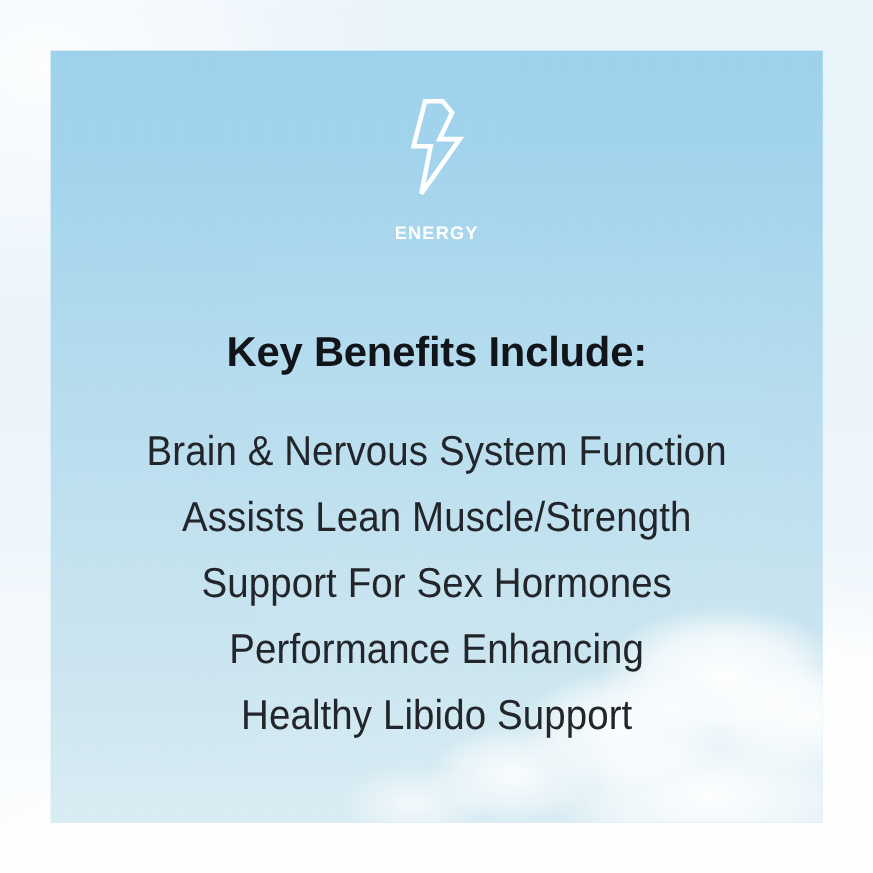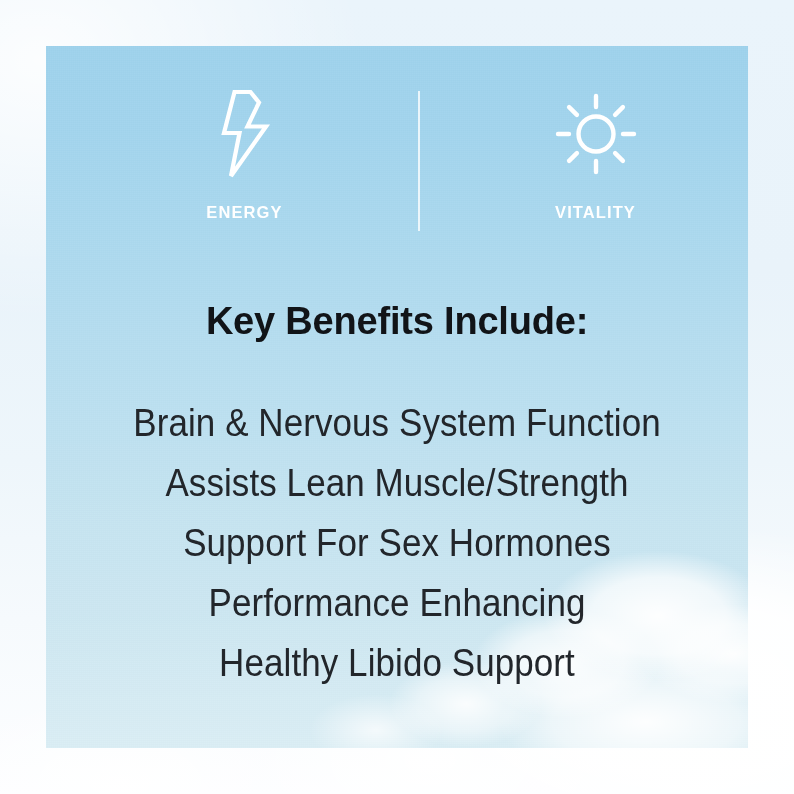--- a/index.html
+++ b/index.html
@@ -87,21 +87,20 @@
   
   #icon-strip {
     position: absolute;
     left: 0;
     top: 40px;
     width: 702px;
     height: 190px;
     display: flex;
     align-items: stretch;
     z-index: 3;
-    padding-left: 23px;
   }
   .pillar {
     flex: 1 1 0;
     position: relative;
     display: flex;
     flex-direction: column;
     align-items: center;
     justify-content: flex-start;
   }
   .pillar-icon {
@@ -138,21 +137,21 @@
     width: 702px;
     text-align: center;
     z-index: 3;
   }
   #benefits-heading {
     color: #111418;
     font-size: 38px;
     font-weight: bold;
     letter-spacing: -0.2px;
     line-height: 1.1;
-    margin: 0 0 50px 0;
+    margin: 0 0 38px 0;
   }
   .benefit-line {
     color: #22262b;
     font-size: 38px;
     font-weight: 300;
     letter-spacing: 0.1px;
     line-height: 60px;
     white-space: nowrap;
     transform: scaleX(0.92);
   }
@@ -172,39 +171,20 @@
       <div class="pillar">
         <div class="pillar-icon">
           <svg width="62" height="92" viewBox="0 0 62 92" fill="none" aria-hidden="true">
             <path d="M36.5 4 H20.5 L10 45 H25.5 L17 88 L52 38.5 H33.5 L45 14.5 Z" stroke="#ffffff" stroke-width="4.2" stroke-linejoin="miter" fill="none"></path>
           </svg>
         </div>
         <div class="pillar-label">ENERGY</div>
         <div class="pillar-divider"></div>
       </div>
 
-      <div class="pillar">
-        <div class="pillar-icon">
-          <svg width="88" height="88" viewBox="0 0 88 88" fill="none" aria-hidden="true">
-            <circle cx="44" cy="44" r="17.5" stroke="#ffffff" stroke-width="4.4" fill="none"></circle>
-            <g stroke="#ffffff" stroke-width="4.4" stroke-linecap="round">
-              <line x1="44" y1="6" x2="44" y2="17"></line>
-              <line x1="44" y1="71" x2="44" y2="82"></line>
-              <line x1="6" y1="44" x2="17" y2="44"></line>
-              <line x1="71" y1="44" x2="82" y2="44"></line>
-              <line x1="17.1" y1="17.1" x2="24.9" y2="24.9"></line>
-              <line x1="63.1" y1="63.1" x2="70.9" y2="70.9"></line>
-              <line x1="70.9" y1="17.1" x2="63.1" y2="24.9"></line>
-              <line x1="24.9" y1="63.1" x2="17.1" y2="70.9"></line>
-            </g>
-          </svg>
-        </div>
-        <div class="pillar-label">VITALITY</div>
-        <div class="pillar-divider"></div>
-      </div>
 
 
     </div>
 
     <div id="benefits-text">
       <div id="benefits-heading">Key Benefits Include:</div>
       <div class="benefit-line">Brain &amp; Nervous System Function</div>
       <div class="benefit-line">Assists Lean Muscle/Strength</div>
       <div class="benefit-line">Support For Sex Hormones</div>
       <div class="benefit-line">Performance Enhancing</div>

